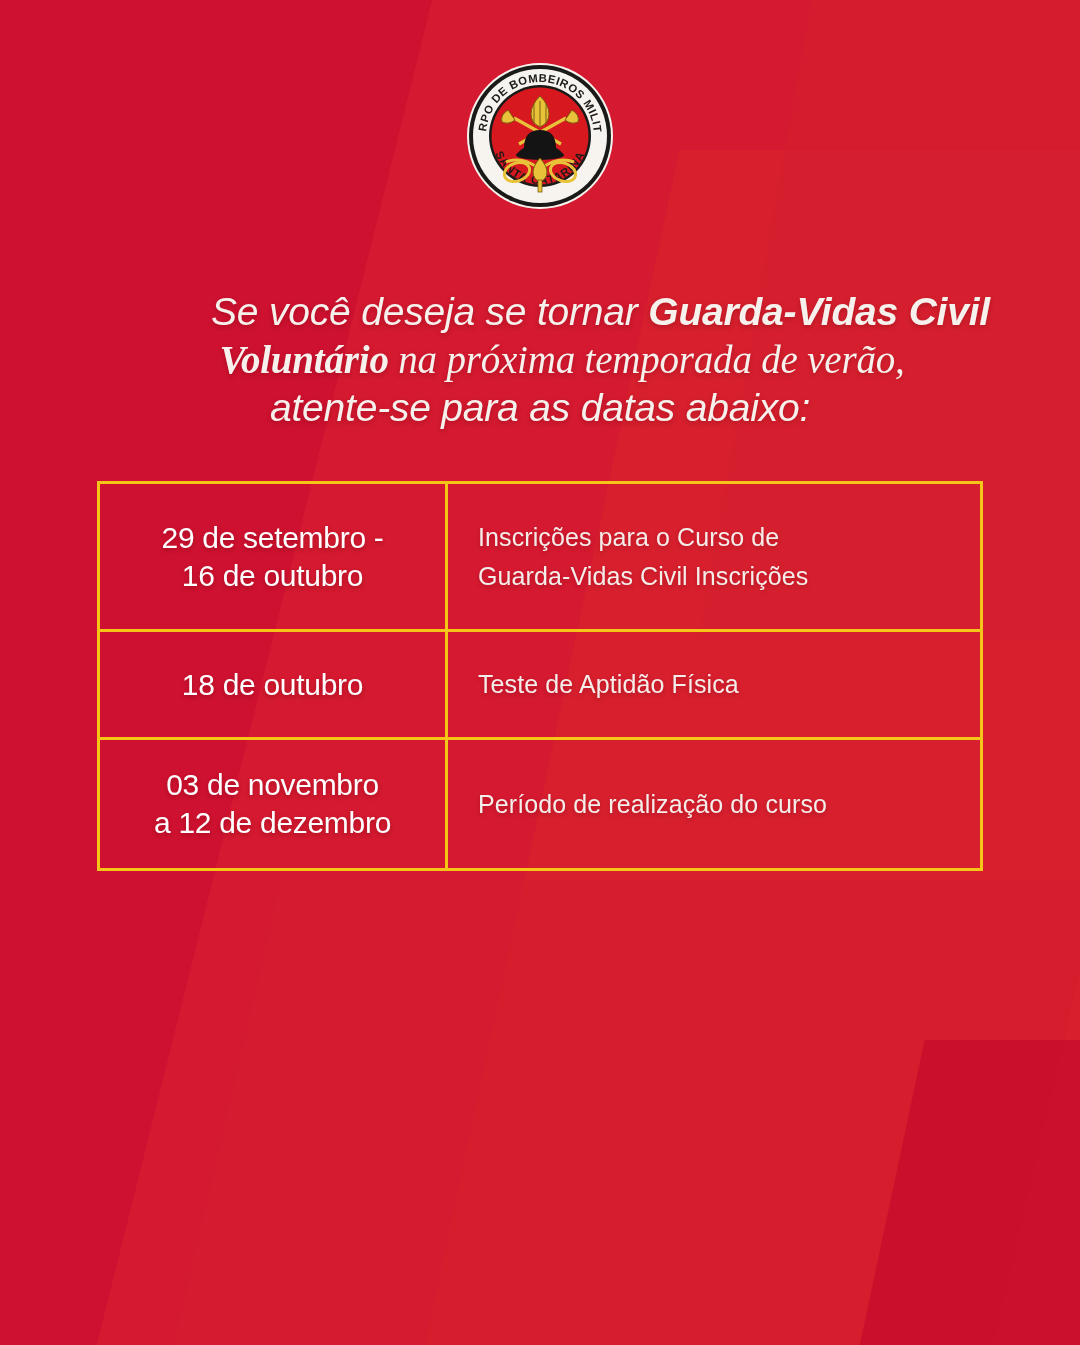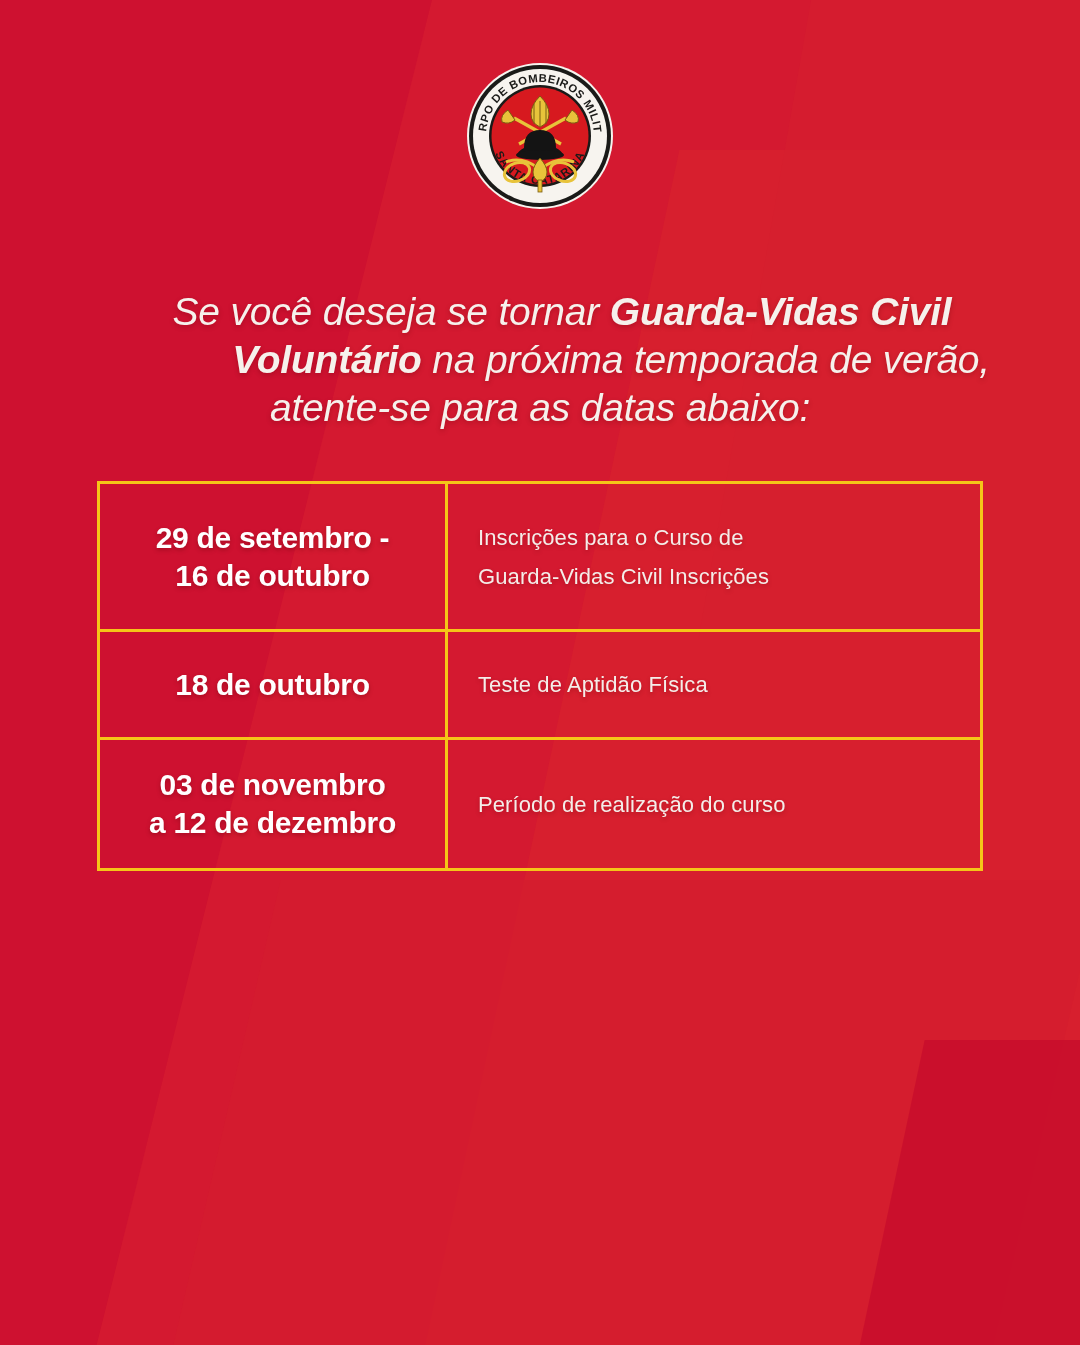--- a/index.html
+++ b/index.html
@@ -92,22 +92,22 @@
     text-align: center;
     color: #F6F1EC;
     font-size: 39px;
     line-height: 48px;
     font-style: italic;
     font-weight: 300;
     letter-spacing: -0.2px;
     text-shadow: 0 2px 5px rgba(90,0,10,.30);
   }
   #headline .hl-line { display: block; white-space: nowrap; }
-  #headline .hl-line.l1 { text-align: center; padding-left: 44px; }
-  #headline .hl-line.l2 { text-align: right; padding-left: 44px; }
+  #headline .hl-line.l1 { text-align: right; padding-left: 44px; }
+  #headline .hl-line.l2 { text-align: center; padding-left: 44px; font-family: Liberation Serif, serif; }
   #headline .hl-line.l3 { text-align: center; }
   #headline b { font-weight: 800; font-style: italic; }
 
   
   #schedule {
     position: absolute;
     left: 97px;
     top: 481px;
     width: 886px;
     border: 3px solid #F5C518;
@@ -120,29 +120,29 @@
     padding: 0;
     vertical-align: middle;
     box-sizing: border-box;
   }
   .col-date {
     width: 348px;
     text-align: center;
     color: #FFFFFF;
     font-size: 30px;
     line-height: 38px;
-    font-weight: 700;
+    font-weight: 400;
     letter-spacing: -0.3px;
     padding: 10px 14px !important;
     text-shadow: 0 2px 4px rgba(90,0,10,.35);
   }
   .col-desc {
     text-align: left;
     color: #F4EDE9;
-    font-size: 22px;
+    font-size: 25px;
     line-height: 39px;
     font-weight: 300;
     letter-spacing: 0.1px;
     padding: 10px 20px 10px 30px !important;
     text-shadow: 0 2px 4px rgba(90,0,10,.28);
   }
   .row-h1 { height: 148px; }
   .row-h2 { height: 108px; }
   .row-h3 { height: 140px; }
   .row-h4 { height: 131px; }

